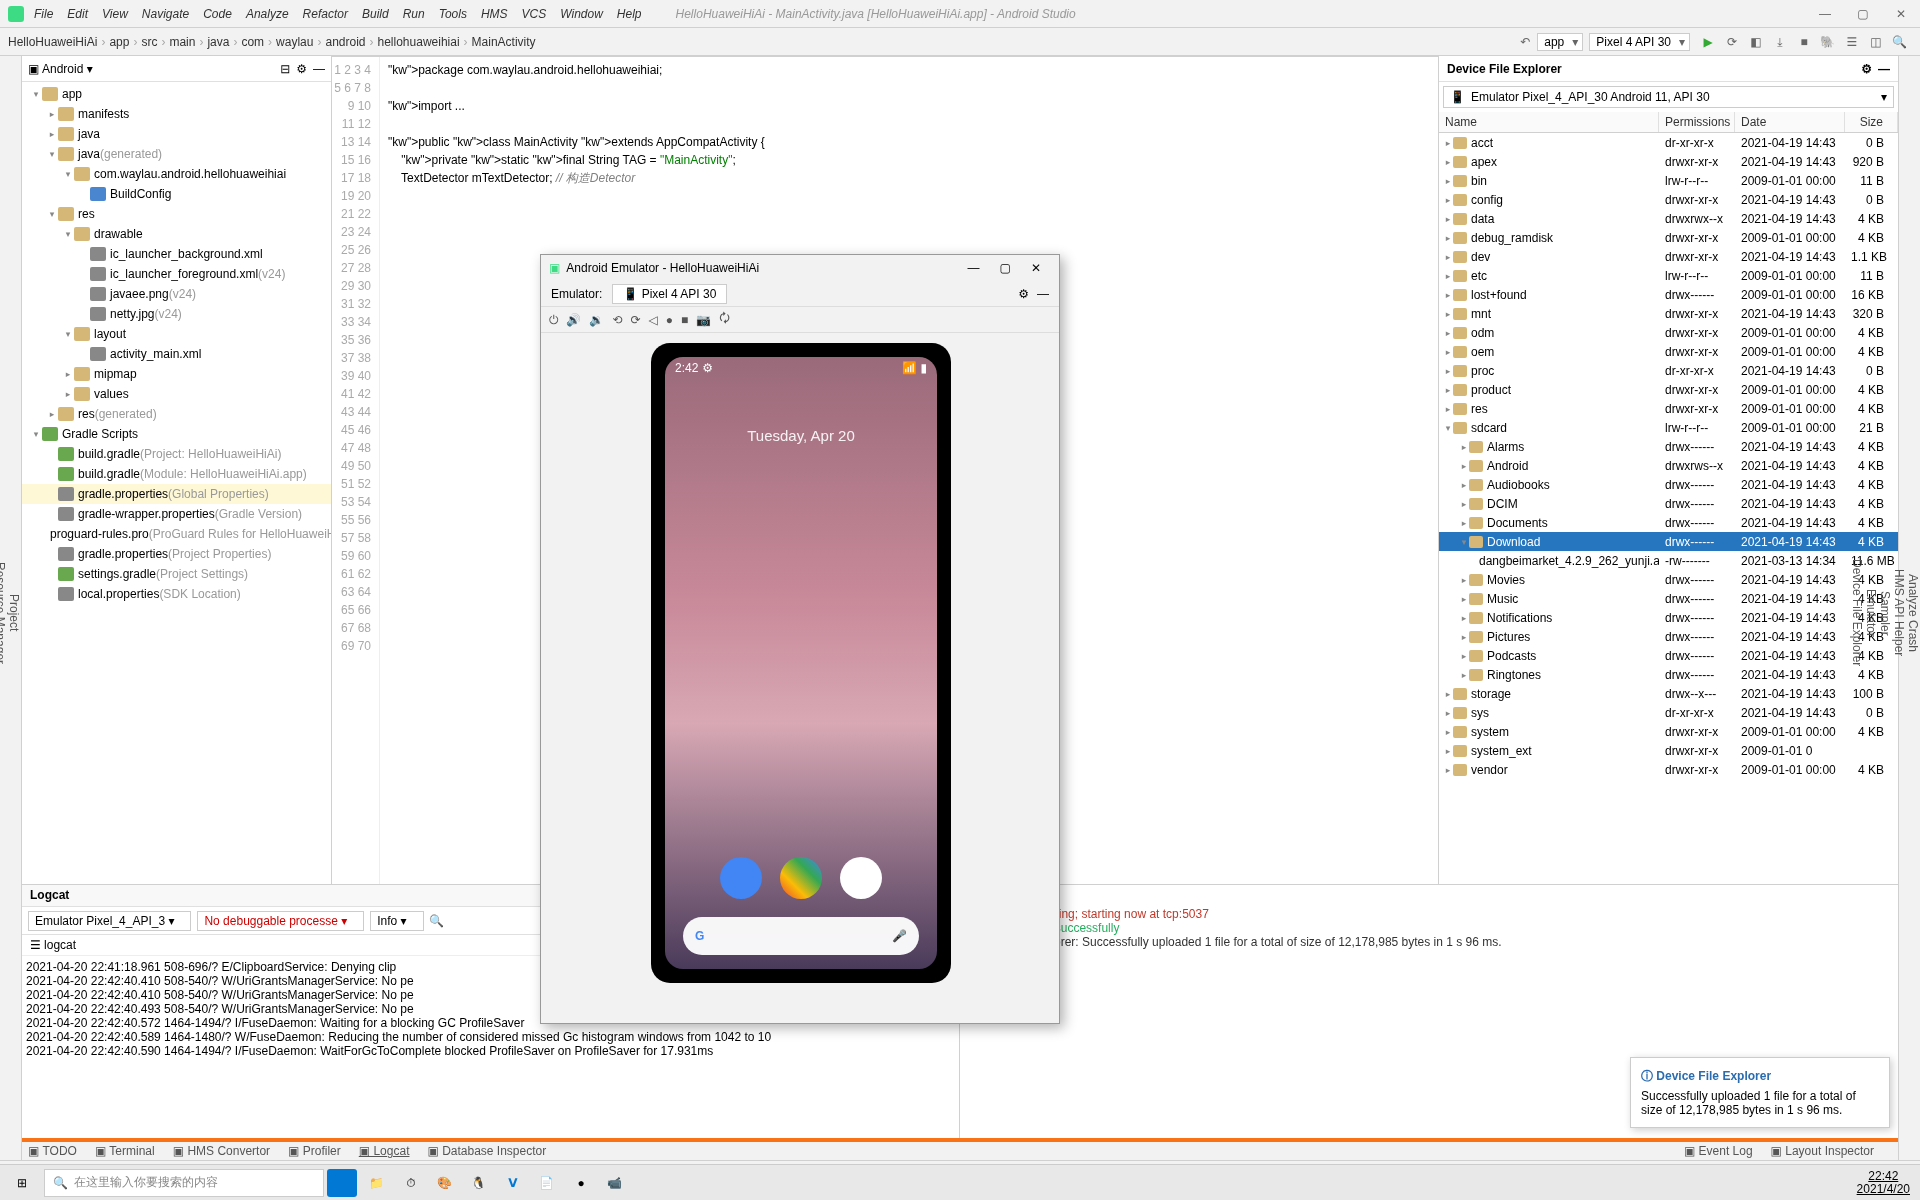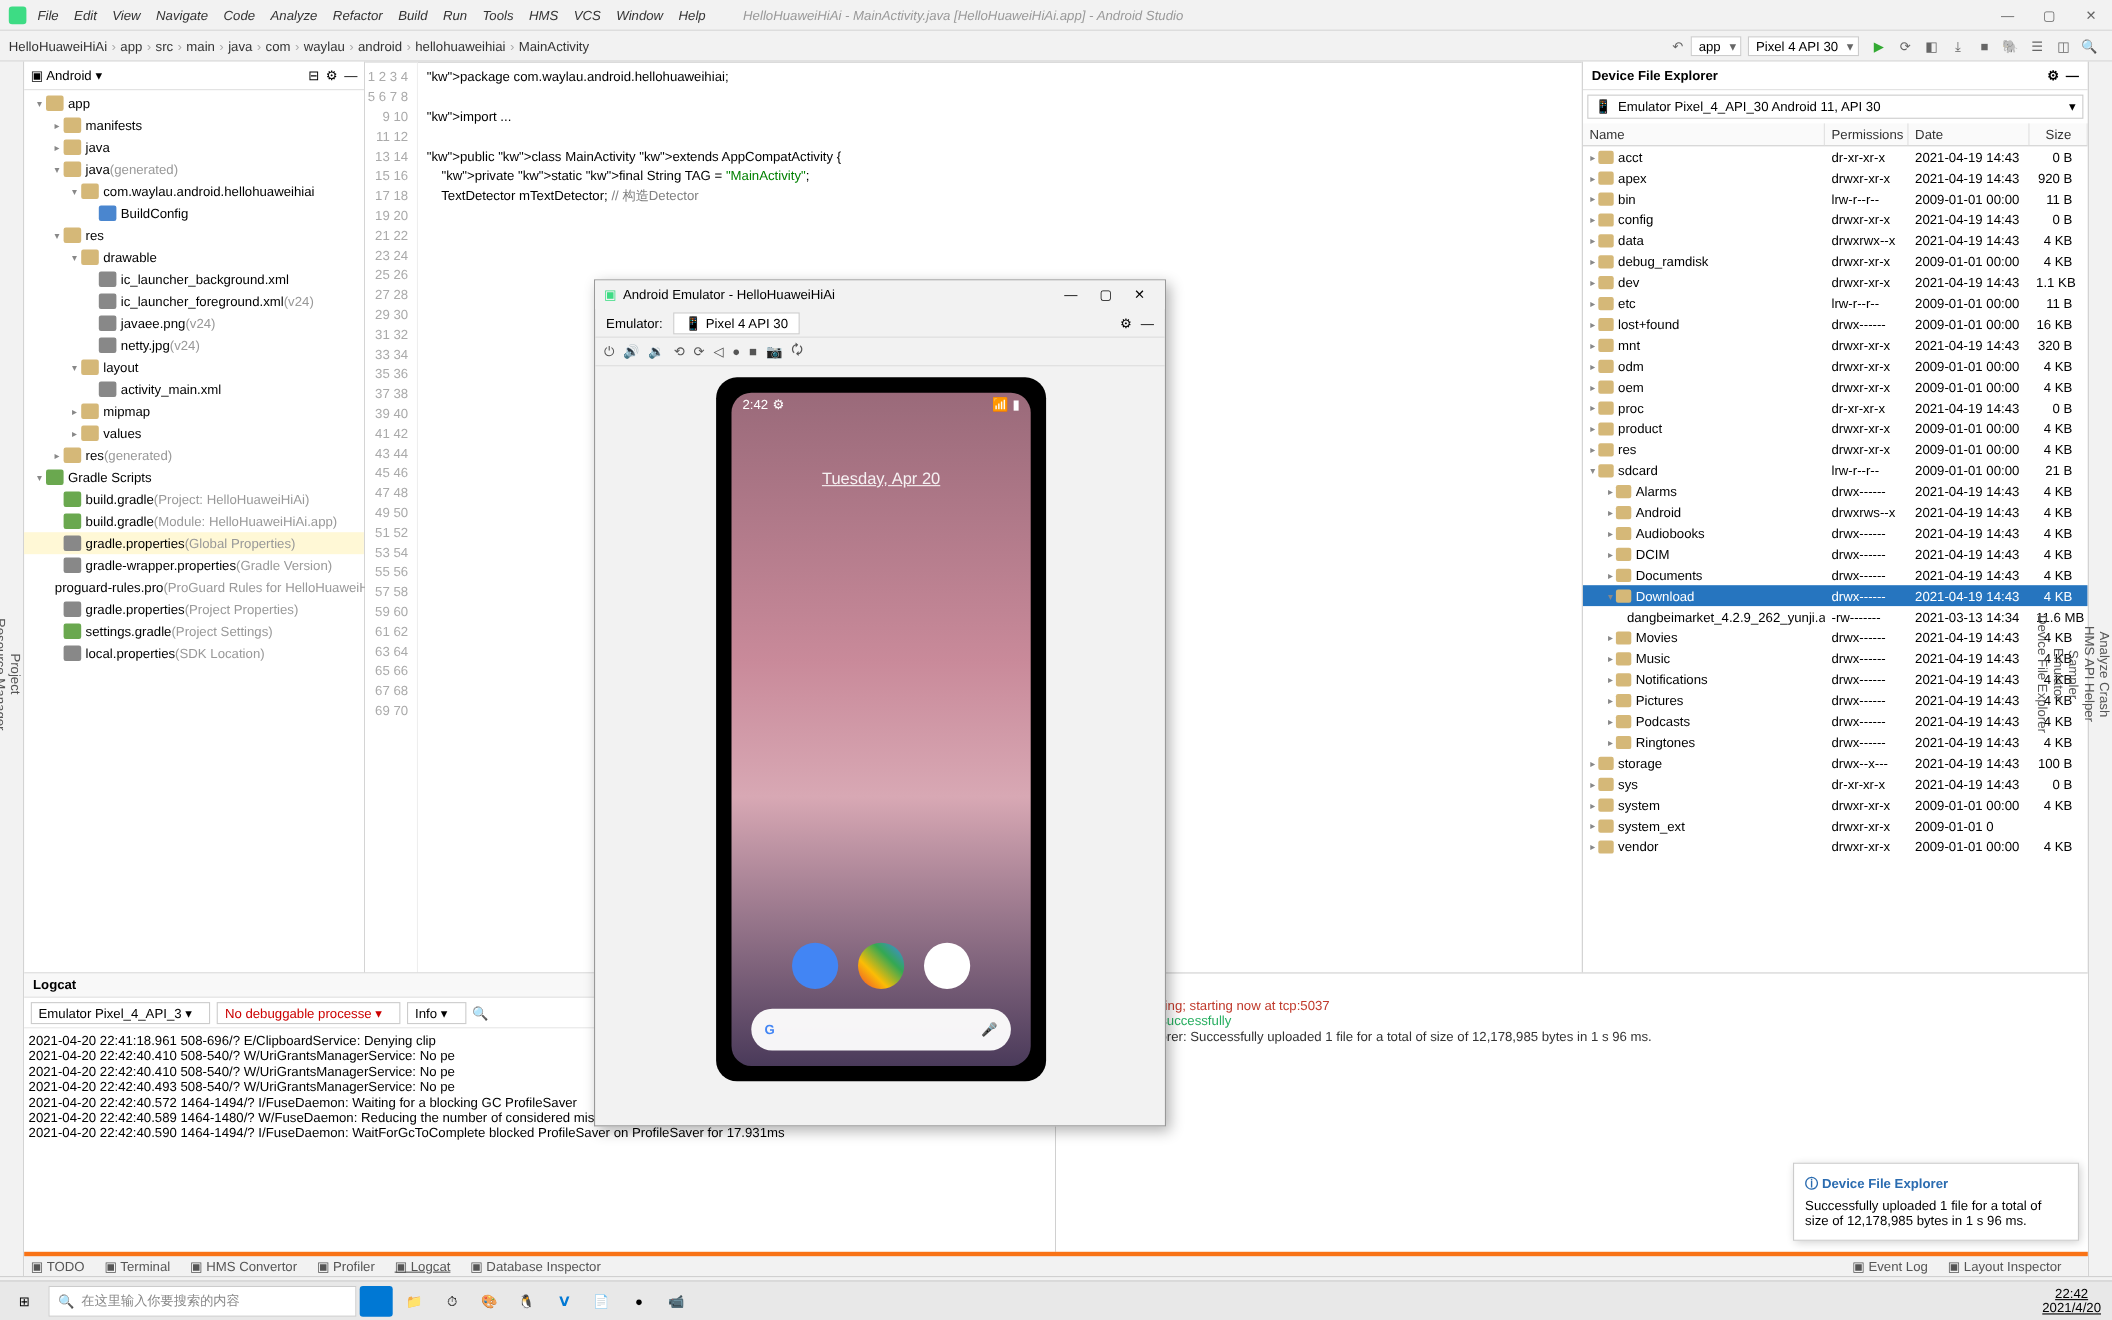--- a/index.html
+++ b/index.html
@@ -33,21 +33,21 @@
 .fold{background:#d5b878;border-radius:2px;}
 .jfile{background:#4a86cf;border-radius:2px;}
 .gfile{background:#6aa84f;border-radius:2px;}
 .pfile{background:#888;border-radius:2px;}
 .center{flex:1;display:flex;flex-direction:column;background:#fff;}
 .tabs{height:26px;display:flex;align-items:flex-end;border-bottom:1px solid #d0d0d0;background:#f2f2f2;overflow:hidden;}
 .editor{flex:1;display:flex;position:relative;font-family:Consolas,monospace;font-size:13px;}
 .lnos{width:48px;text-align:right;color:#aaa;padding:4px 8px 4px 0;background:#fff;border-right:1px solid #eee;line-height:18px;}
 .code{flex:1;padding:4px 8px;line-height:18px;white-space:pre;}
 .str{color:#008000;}
-.cmt{color:#808080;}
+.cmt{color:#808080;font-style:italic;}
 .right{width:460px;background:#fff;border-left:1px solid #d0d0d0;display:flex;flex-direction:column;}
 .right .hdr{height:26px;display:flex;align-items:center;padding:0 8px;border-bottom:1px solid #e0e0e0;font-weight:bold;}
 .dev-sel{margin:4px;border:1px solid #ccc;padding:3px 6px;display:flex;align-items:center;}
 .ftable{flex:1;overflow:auto;}
 .ftable .th{display:flex;border-bottom:1px solid #d0d0d0;background:#fafafa;}
 .ftable .th div{padding:3px 6px;border-right:1px solid #e0e0e0;font-weight:normal;color:#333;}
 .ftable .row{display:flex;height:19px;align-items:center;}
 .ftable .row.sel{background:#2675bf;color:#fff;}
 .ftable .row div{padding:1px 6px;overflow:hidden;white-space:nowrap;}
 .c-name{width:220px;display:flex;align-items:center;}
@@ -75,21 +75,21 @@
 .clock{margin-left:auto;text-align:center;padding:0 10px;font-size:11px;line-height:13px;text-decoration:underline;}
 .emu{position:absolute;left:540px;top:254px;width:520px;height:770px;background:#f2f2f2;border:1px solid #999;box-shadow:4px 4px 12px rgba(0,0,0,.3);z-index:10;}
 .emu .ttl{height:26px;display:flex;align-items:center;padding:0 8px;background:#f2f2f2;}
 .emu .ttl .spc{flex:1;}
 .emu .sub{height:26px;display:flex;align-items:center;padding:0 10px;border-bottom:1px solid #ddd;}
 .emu .tb{height:26px;display:flex;align-items:center;padding:0 8px;border-bottom:1px solid #ddd;gap:8px;color:#555;}
 .phone{position:absolute;left:110px;top:88px;width:300px;height:640px;background:#000;border-radius:19px;padding:14px;}
 .screen{width:100%;height:100%;border-radius:18px;background:linear-gradient(180deg,#9a6a7a 0%,#c98a9a 40%,#d8a8b4 60%,#4a3a5a 100%);position:relative;overflow:hidden;}
 .sbar{height:22px;display:flex;align-items:center;padding:0 10px;color:#fff;font-size:11px;}
 .sbar .spc{flex:1;}
-.ptxt{text-align:center;color:#fff;margin-top:48px;font-size:15px;opacity:.9;text-decoration:underline;}
+.ptxt{text-align:center;color:#fff;margin-top:48px;font-size:15px;opacity:.9;}
 .apps{position:absolute;bottom:70px;left:0;right:0;display:flex;justify-content:center;gap:18px;}
 .apps div{width:42px;height:42px;border-radius:50%;}
 .srch{position:absolute;bottom:14px;left:18px;right:18px;height:38px;background:rgba(255,255,255,.95);border-radius:20px;display:flex;align-items:center;padding:0 12px;}
 .toast{position:absolute;right:30px;bottom:72px;width:260px;background:#fff;border:1px solid #ccc;box-shadow:2px 2px 8px rgba(0,0,0,.2);padding:10px;z-index:5;}
 .toast .th{color:#2b6cb0;font-weight:bold;margin-bottom:4px;}
 .hdrlbl{height:22px;padding:3px 8px;border-bottom:1px solid #e0e0e0;font-weight:bold;background:#f8f8f8;}
 </style>
 </head>
 <body>
 
@@ -694,20 +694,21 @@
 
 <div class="logpanel">
   <div class="logleft">
     <div class="hdrlbl">Logcat</div>
     <div class="logctrl">
       <div class="sel"><span>Emulator Pixel_4_API_3</span> ▾</div>
       <div class="sel" style="color:#c00"><span>No debuggable processe</span> ▾</div>
       <div class="sel"><span>Info</span> ▾</div>
       <span>🔍</span>
     </div>
+    <div style="padding:3px 8px;border-bottom:1px solid #eee">☰ <span>logcat</span></div>
     <div class="loglines" id="loglines">
         <div>2021-04-20 22:41:18.961 508-696/? E/ClipboardService: Denying clip</div>
         <div>2021-04-20 22:42:40.410 508-540/? W/UriGrantsManagerService: No pe</div>
         <div>2021-04-20 22:42:40.410 508-540/? W/UriGrantsManagerService: No pe</div>
         <div>2021-04-20 22:42:40.493 508-540/? W/UriGrantsManagerService: No pe</div>
         <div>2021-04-20 22:42:40.572 1464-1494/? I/FuseDaemon: Waiting for a blocking GC ProfileSaver</div>
         <div>2021-04-20 22:42:40.589 1464-1480/? W/FuseDaemon: Reducing the number of considered missed Gc histogram windows from 1042 to 10</div>
         <div>2021-04-20 22:42:40.590 1464-1494/? I/FuseDaemon: WaitForGcToComplete blocked ProfileSaver on ProfileSaver for 17.931ms</div>
       </div>
   </div>

